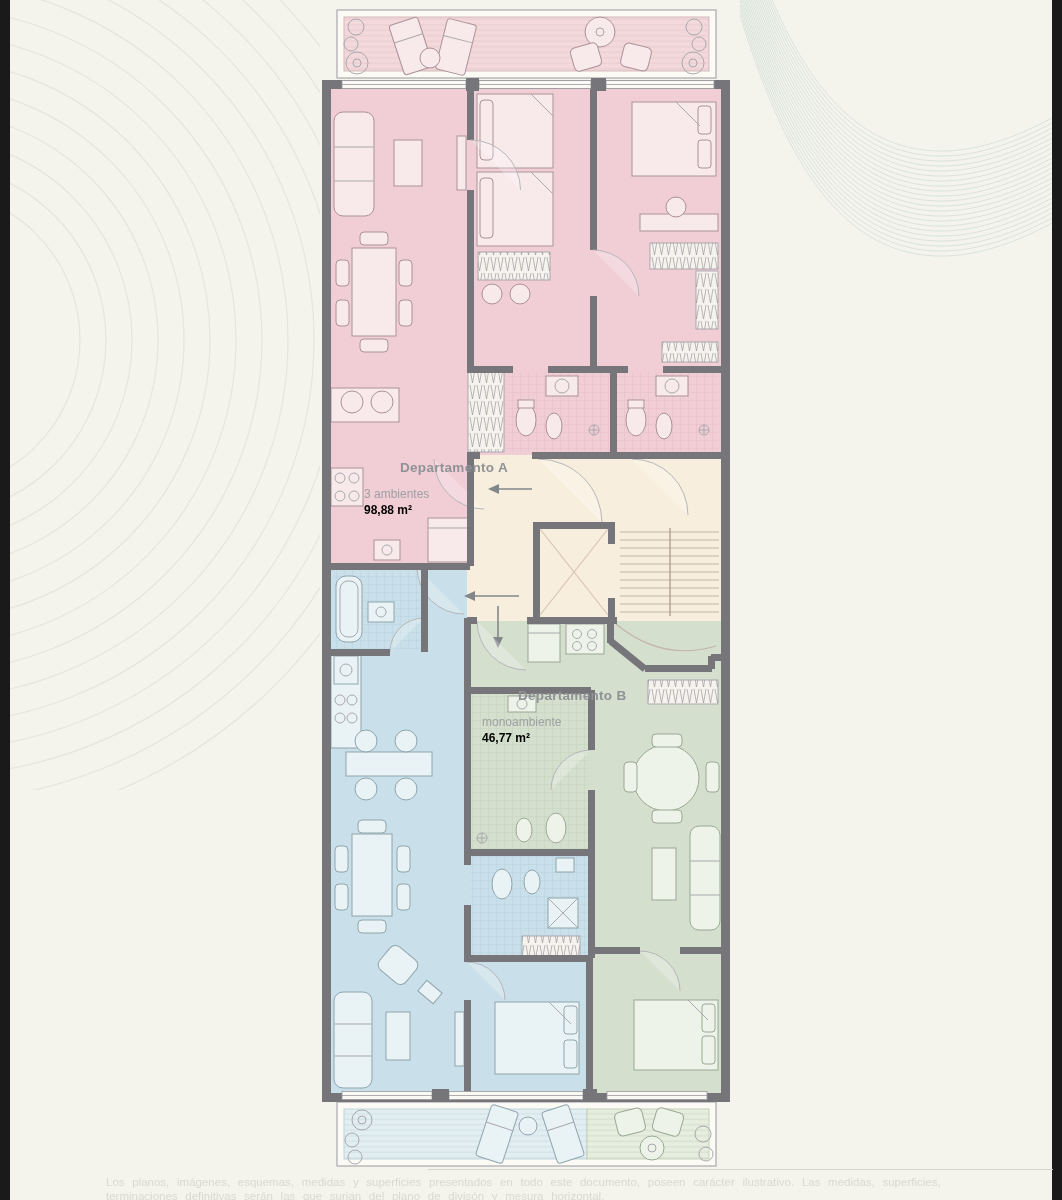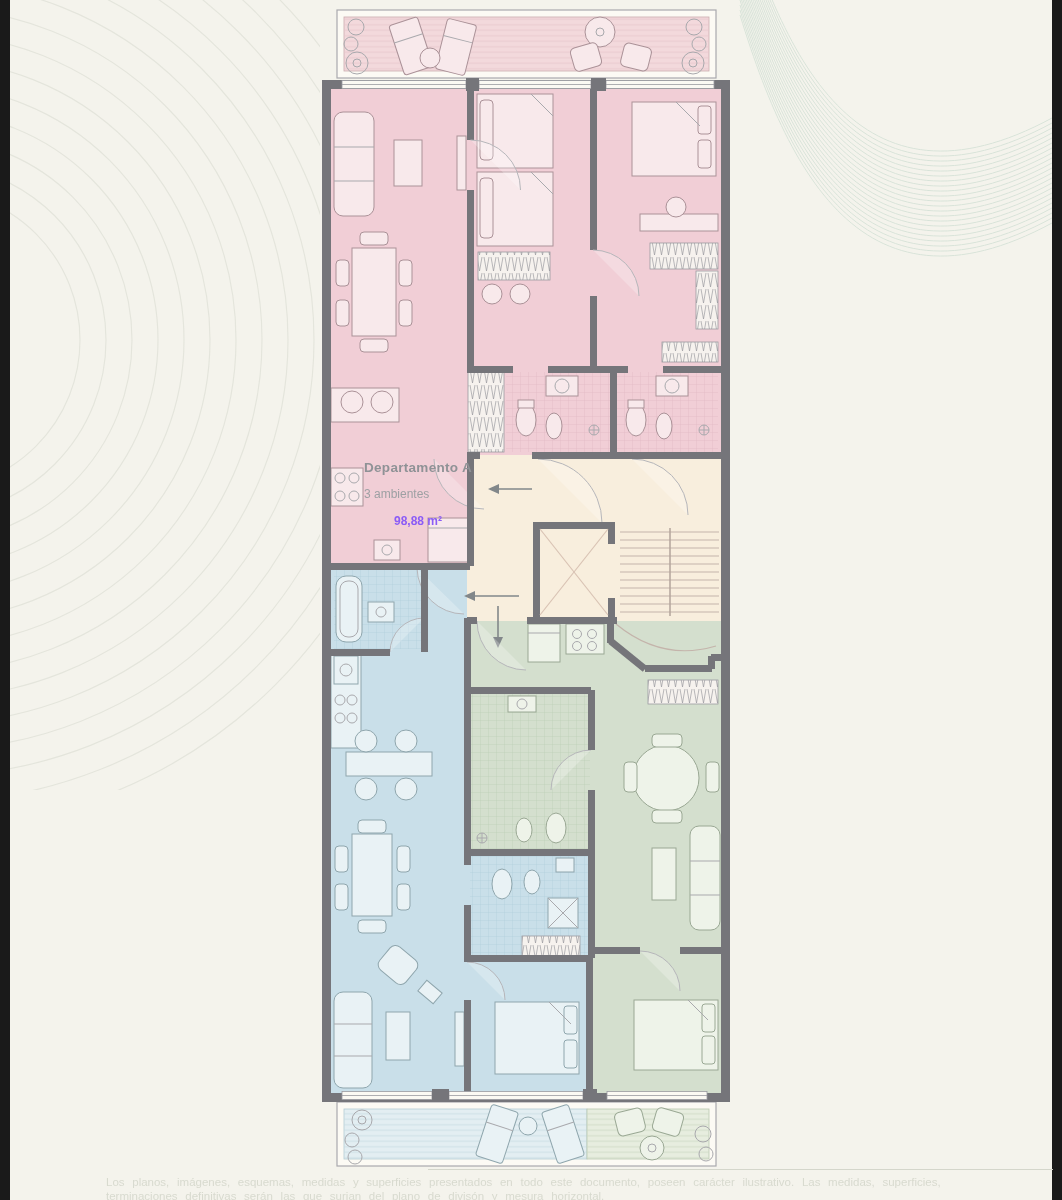--- a/index.html
+++ b/index.html
@@ -9,23 +9,23 @@
   .wall{stroke:#75757a;stroke-width:7;fill:none;stroke-linecap:butt;}
   .fA{fill:#f8e9eb;stroke:#ab9298;stroke-width:1;}
   .fC{fill:#e9f2f5;stroke:#8fa6ad;stroke-width:1;}
   .fB{fill:#eef3e9;stroke:#9aa894;stroke-width:1;}
   .thin{stroke:#a9a9ad;fill:none;stroke-width:1;}
   .door{stroke:#b6b6ba;fill:rgba(255,255,255,0.25);stroke-width:1;}
   .tread{stroke:#c4b4ab;stroke-width:1.2;}
   .arrow{stroke:#82878a;stroke-width:1.6;fill:none;}
   .ahead{fill:#82878a;stroke:none;}
   .lbl{position:absolute;color:#8f9296;line-height:1.15;}
-  .lbl-name{font-weight:bold;font-size:13.5px;letter-spacing:.3px;}
+  .lbl-name{font-weight:bold;font-size:13.5px;letter-spacing:.3px;margin-left:36px;}
   .lbl-type{font-size:12px;color:#9da0a3;margin-top:12px;}
-  .lbl-area{font-size:12px;font-weight:bold;color:#8b5cf6;margin-top:14px;text-align:center;}
+  .lbl-area{font-size:12px;font-weight:bold;color:#000000;margin-top:3px;}
   #disclaimer{position:absolute;left:106px;top:1176px;width:948px;color:#d8dacf;
               font-size:11.5px;line-height:13.5px;word-spacing:4.5px;white-space:nowrap;}
   #footer-rule{position:absolute;left:428px;top:1169px;width:625px;height:1px;background:#d4d6cb;}
 </style>
 </head>
 <body>
 
 <div id="stage">
 
 <svg id="plansvg" width="1062" height="1200" viewBox="0 0 1062 1200">
@@ -499,20 +499,25 @@
 
   <rect x="0" y="0" width="10" height="1200" fill="#1a1a1a"></rect>
   <rect x="1052" y="0" width="10" height="1200" fill="#1a1a1a"></rect>
 </svg>
 
 <div class="lbl" style="left:364px;top:460px;">
   <div class="lbl-name">Departamento A</div>
   <div class="lbl-type">3 ambientes</div>
   <div class="lbl-area">98,88 m²</div>
 </div>
+<div class="lbl" style="left:482px;top:688px;">
+  <div class="lbl-name">Departamento B</div>
+  <div class="lbl-type">monoambiente</div>
+  <div class="lbl-area">46,77 m²</div>
+</div>
 
 <div id="footer-rule"></div>
 <div id="disclaimer">
   <div>Los planos, imágenes, esquemas, medidas y superficies presentados en todo este documento, poseen carácter ilustrativo. Las medidas, superficies,</div>
   <div>terminaciones definitivas serán las que surjan del plano de divisón y mesura horizontal.</div>
 </div>
 
 </div>
 
 </body></html>

